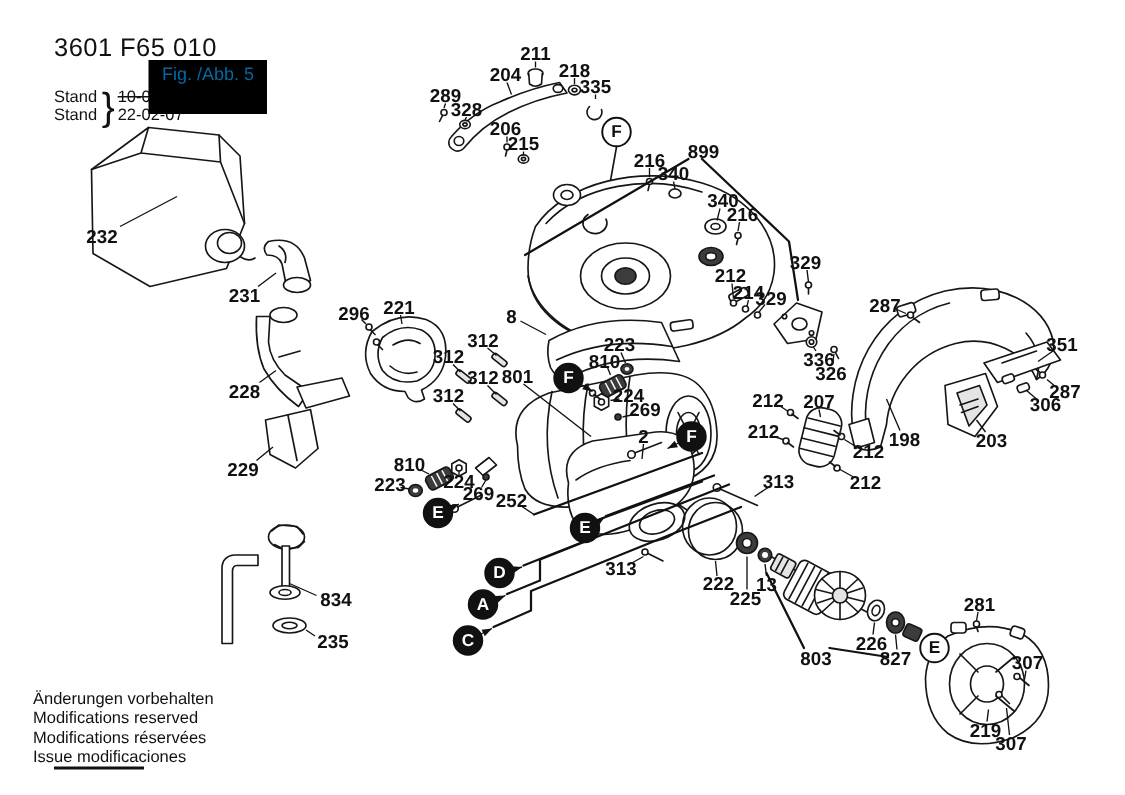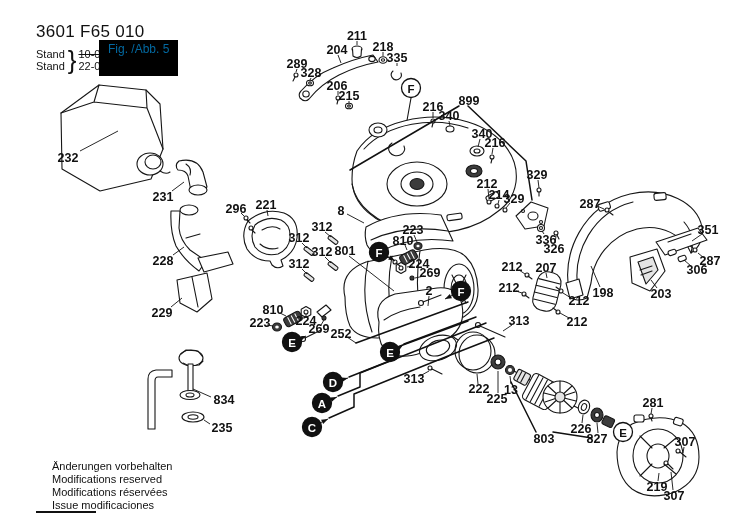--- a/index.html
+++ b/index.html
@@ -9,26 +9,26 @@
   .plabel{font-family:"Liberation Sans",sans-serif;font-weight:bold;font-size:12.5px;fill:#111;text-anchor:middle;}
   .mletter{font-family:"Liberation Sans",sans-serif;font-weight:bold;font-size:11.5px;text-anchor:middle;}
   .leader{stroke:#111;stroke-width:0.9;fill:none;}
   .wire{stroke:#111;stroke-width:1.5;fill:none;stroke-linejoin:round;stroke-linecap:round;}
   .ln{stroke:#161616;stroke-width:1.1;fill:none;stroke-linecap:round;stroke-linejoin:round;}
   .fw{fill:#fff;}
   .fg{fill:#e4e4e4;}
   .fd{fill:#3c3c3c;}
   .header{position:absolute;left:36px;top:22px;}
   .pn{font-size:17px;letter-spacing:.3px;}
-  .revrow{display:flex;align-items:center;font-size:11px;margin-top:6px;line-height:12px;}
+  .revrow{display:flex;align-items:center;font-size:11px;margin-top:17px;line-height:12px;}
   .brace{font-size:26px;font-weight:300;margin:0 2px 0 3px;line-height:22px;}
   .strike{text-decoration:line-through;}
   .figbox{position:absolute;left:99px;top:40px;background:#000;color:#0369a1;font-weight:normal;
           font-size:12px;padding:2px 9px 20px 9px;}
-  .footer{position:absolute;left:52px;top:460px;font-size:11px;line-height:13px;}
+  .footer{position:absolute;left:22px;top:460px;font-size:11px;line-height:13px;}
   .bottomrule{position:absolute;left:36px;top:511px;width:60px;height:2px;background:#111;}
 </style>
 </head>
 <body>
 
 <div class="stage">
 
   <svg width="750" height="530" viewBox="0 0 750 530">
     <g>
 

